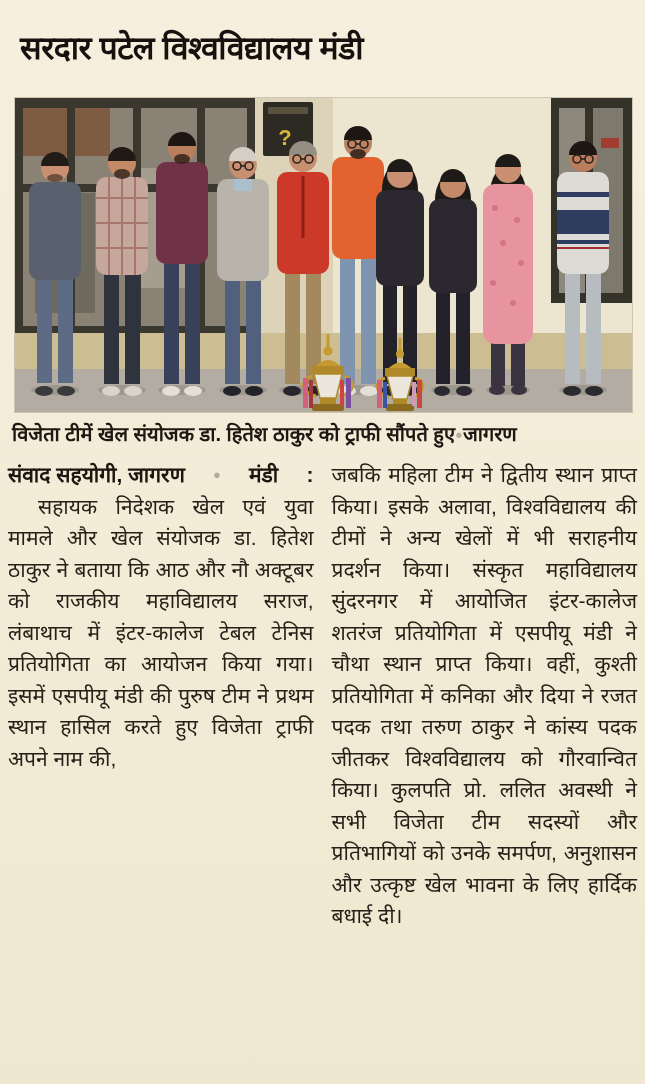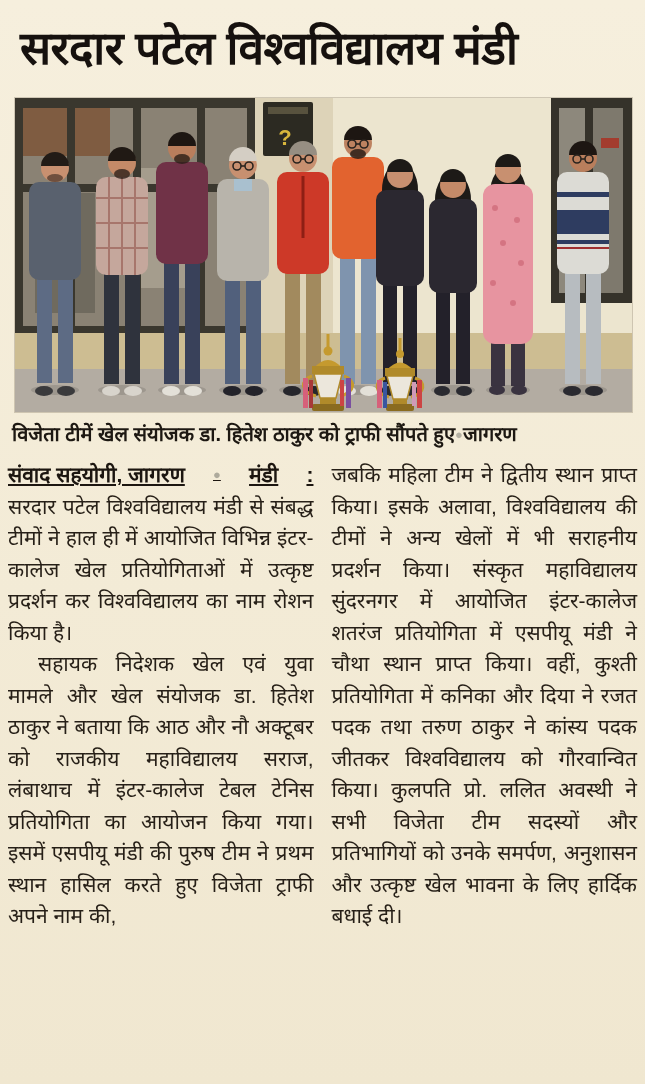--- a/index.html
+++ b/index.html
@@ -14,21 +14,21 @@
     color:#241e17;
   }
   
   .headline{
     padding:8px 16px 4px 20px;
     font-weight:700;
     color:#16110e;
   }
   .headline .hl-line{
     display:block;
-    font-size:46px;
+    font-size:32px;
     line-height:80px;
     letter-spacing:-0.5px;
     white-space:nowrap;
   }
   
   .photo-wrap{
     margin:6px 13px 0 15px;
     width:617px;height:314px;
     background:#e9e0c7;
     outline:1px solid rgba(90,80,60,.25);
@@ -50,21 +50,21 @@
     padding:12px 8px 0 8px;
   }
   .col{
     flex:1;
     font-size:21px;line-height:31.5px;
     text-align:justify;
     color:#261f17;
   }
   .dateline{
     display:flex;justify-content:space-between;align-items:center;
-    font-weight:700;color:#1c1610;text-decoration:underline;
+    font-weight:700;color:#1c1610;
   }
   .dateline .dl-bullet{color:#aeaa9c;font-size:13px;}
   .col p{margin:0;}
   .indent{text-indent:30px;}
 </style>
 </head>
 <body>
 
 <div class="page">
 
@@ -310,21 +310,20 @@
   </div>
 
   <div class="body-cols">
     <div class="col">
       <div class="dateline">
         <span>संवाद सहयोगी, जागरण</span>
         <span class="dl-bullet">●</span>
         <span>मंडी</span>
         <span>:</span>
       </div>
-      <p>सरदार पटेल विश्वविद्यालय मंडी से संबद्ध टीमों ने हाल ही में आयोजित विभिन्न इंटर-कालेज खेल प्रतियोगिताओं में उत्कृष्ट प्रदर्शन कर विश्वविद्यालय का नाम रोशन किया है।</p>
       <p class="indent">सहायक निदेशक खेल एवं युवा मामले और खेल संयोजक डा. हितेश ठाकुर ने बताया कि आठ और नौ अक्टूबर को राजकीय महाविद्यालय सराज, लंबाथाच में इंटर-कालेज टेबल टेनिस प्रतियोगिता का आयोजन किया गया। इसमें एसपीयू मंडी की पुरुष टीम ने प्रथम स्थान हासिल करते हुए विजेता ट्राफी अपने नाम की,</p>
     </div>
     <div class="col">
       <p>जबकि महिला टीम ने द्वितीय स्थान प्राप्त किया। इसके अलावा, विश्वविद्यालय की टीमों ने अन्य खेलों में भी सराहनीय प्रदर्शन किया। संस्कृत महाविद्यालय सुंदरनगर में आयोजित इंटर-कालेज शतरंज प्रतियोगिता में एसपीयू मंडी ने चौथा स्थान प्राप्त किया। वहीं, कुश्ती प्रतियोगिता में कनिका और दिया ने रजत पदक तथा तरुण ठाकुर ने कांस्य पदक जीतकर विश्वविद्यालय को गौरवान्वित किया। कुलपति प्रो. ललित अवस्थी ने सभी विजेता टीम सदस्यों और प्रतिभागियों को उनके समर्पण, अनुशासन और उत्कृष्ट खेल भावना के लिए हार्दिक बधाई दी।</p>
     </div>
   </div>
 
 </div>
 
 </body></html>

